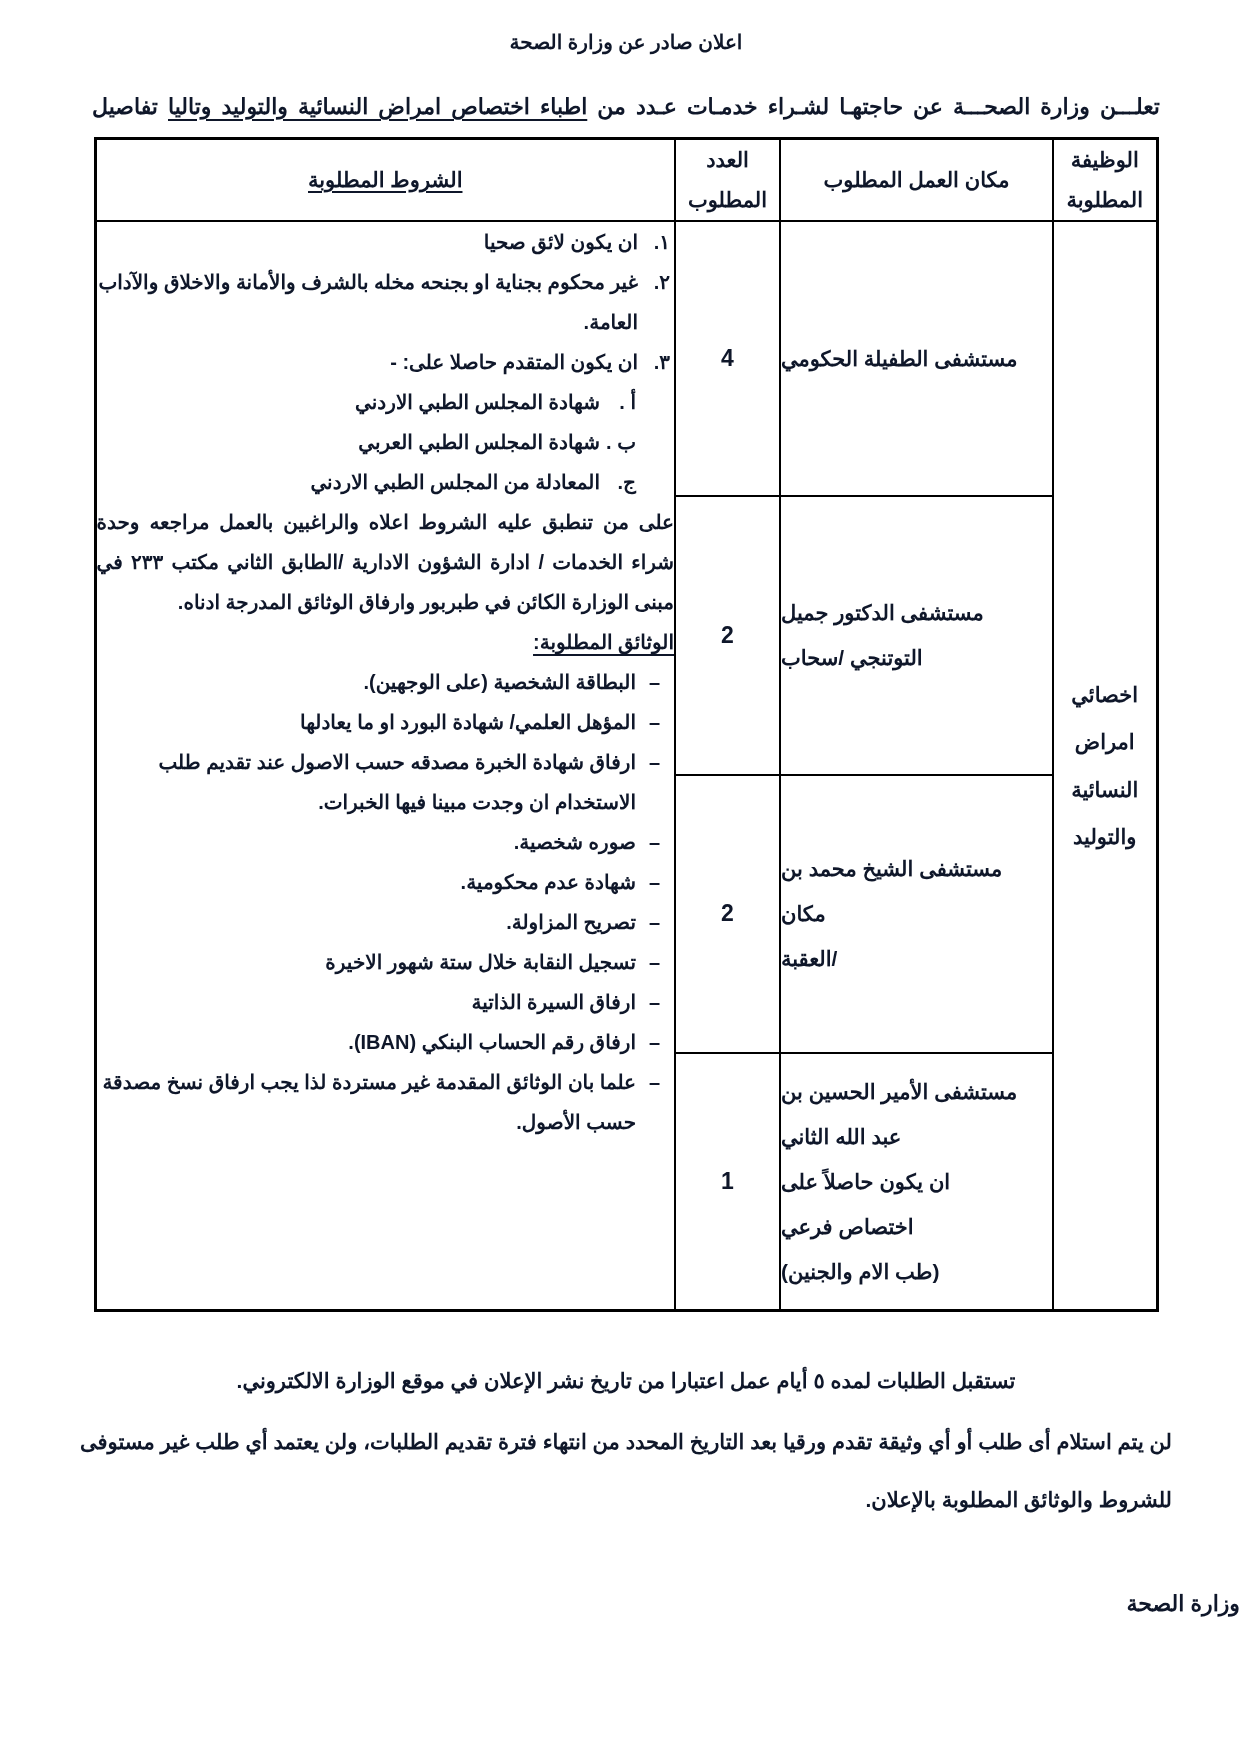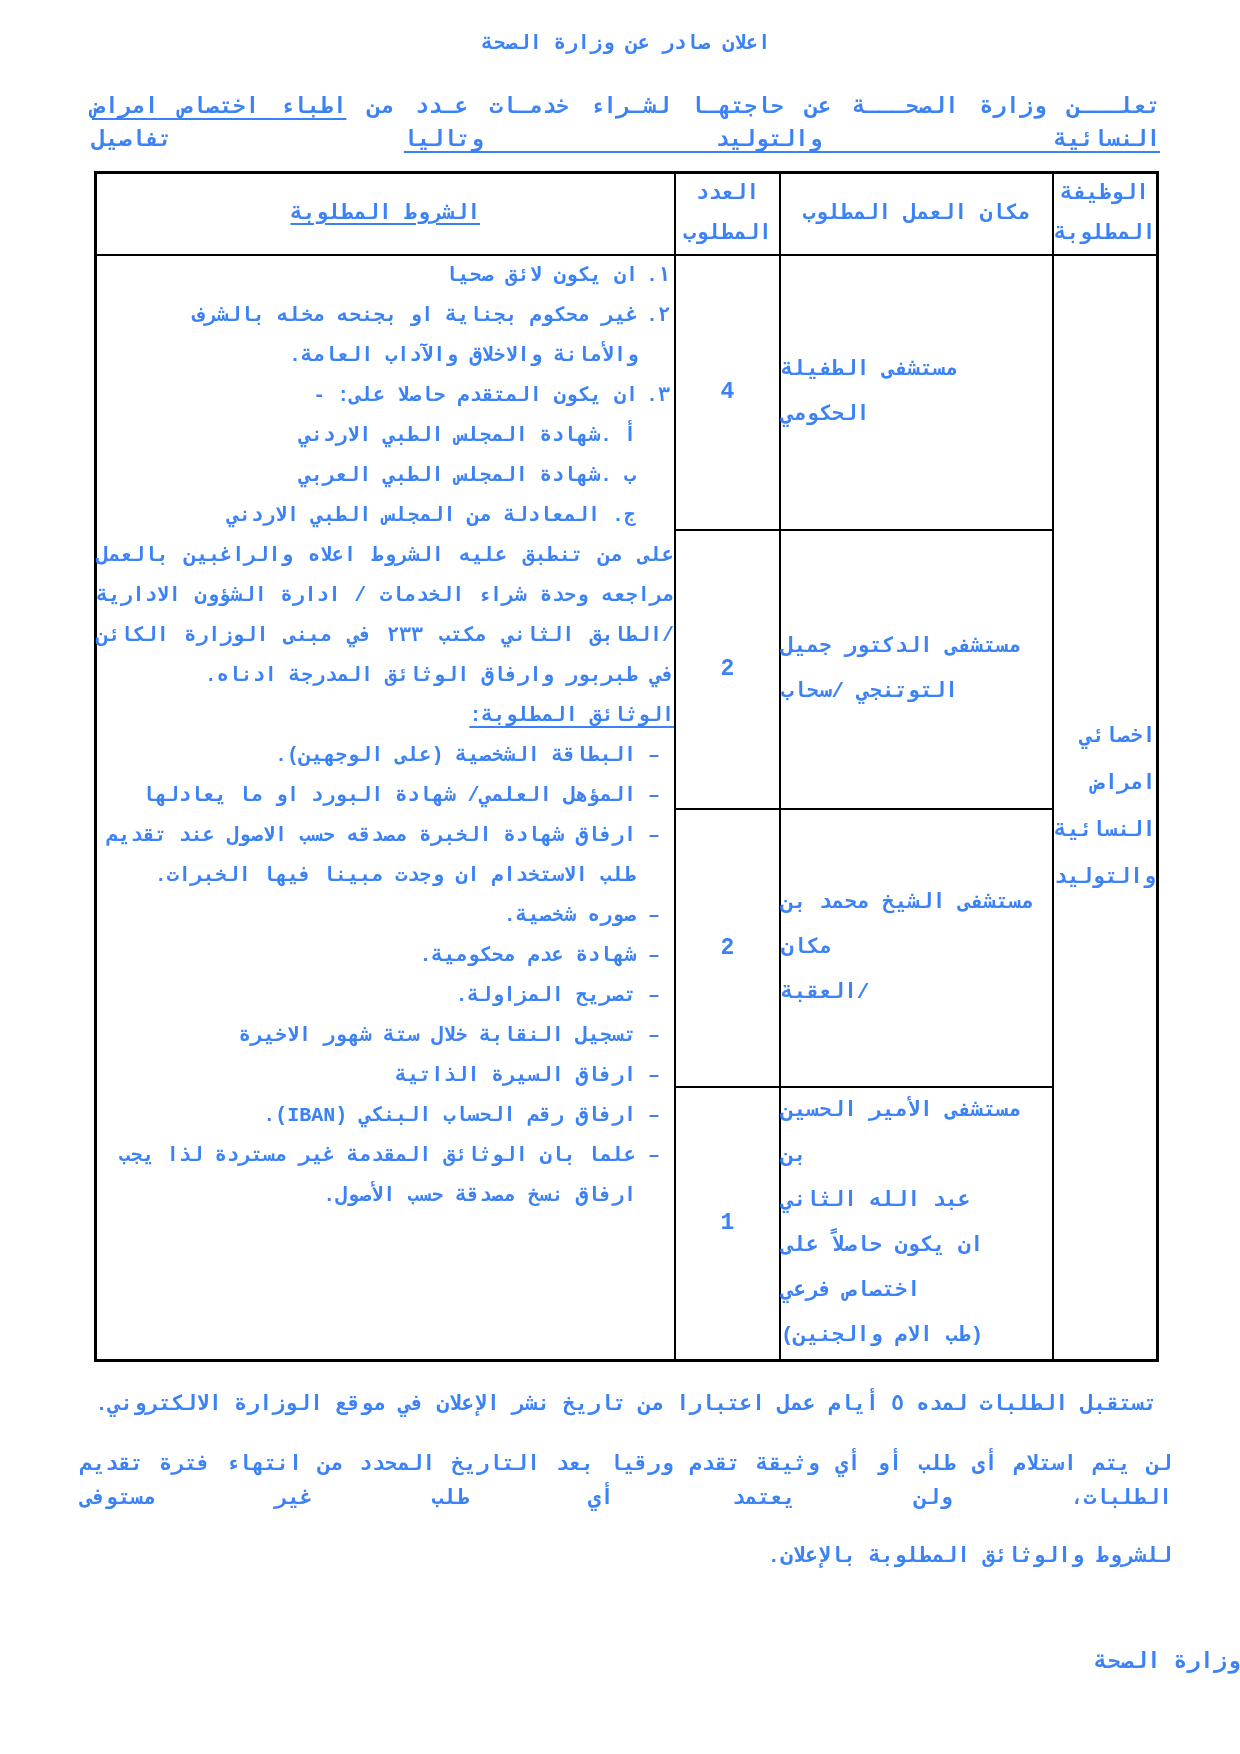--- a/index.html
+++ b/index.html
@@ -1,20 +1,20 @@
 <!DOCTYPE html>
 <html dir="rtl" lang="ar"><head>
 <meta charset="utf-8">
 <style>
   * { box-sizing: border-box; }
   html, body { margin: 0; padding: 0; background: #ffffff; }
   .page {
     width: 1240px; height: 1754px;
-    background: #ffffff; color: #3b82f6;
-    font-family: Liberation Mono, monospace;
+    background: #ffffff; color: #0f172a;
+    font-family: Liberation Sans, sans-serif;
     font-weight: bold;
     direction: rtl;
     overflow: hidden;
     position: relative;
     padding-left: 12px;
   }
   .doc-title { padding-top: 30px; text-align: center; font-size: 20px; }
 
   .intro { width: 1068px; margin: 36px auto 0; font-size: 22px; line-height: 1.5; }
   .intro-line1 { text-align: justify; text-align-last: justify; }
@@ -33,38 +33,38 @@
 
   .col-job { width: 104px; } .col-loc { width: 273px; }
   .col-num { width: 105px; } .col-cond { width: 580px; }
 
   tr.r1 { height: 275px; } tr.r2 { height: 279px; }
   tr.r3 { height: 278px; } tr.r4 { height: 258px; }
 
   td.cell-count { text-align: center; vertical-align: middle; font-size: 23px; }
   td.cell-location { text-align: left; vertical-align: middle; font-size: 21px;
                      line-height: 2.15; padding: 4px 8px; }
-  td.cell-job { text-align: right; vertical-align: middle; font-size: 21px;
+  td.cell-job { text-align: center; vertical-align: middle; font-size: 21px;
                 line-height: 2.25; padding: 4px 2px; margin-top: 13px; }
 
   td.cell-conditions { vertical-align: top; font-size: 20px; line-height: 40px;
                        padding: 13px 10px 8px 18px; }
   .cond-item { display: flex; align-items: flex-start; }
   .cond-item .marker { flex: 0 0 auto; }
   .num-item  { padding-right: 4px; }
   .num-item .marker { min-width: 32px; }
   .let-item  { padding-right: 38px; }
   .let-item .marker { min-width: 36px; }
   .dash-item { padding-right: 14px; }
   .dash-item .marker { min-width: 24px; }
   .cond-item .txt { flex: 1 1 auto; }
   .cond-par { text-align: justify; }
   .docs-heading { text-decoration: underline; text-underline-offset: 5px; }
 
-  .footer { width: 1092px; margin: 26px auto 0; font-size: 21px; line-height: 1.6; }
+  .footer { width: 1092px; margin: 52px auto 0; font-size: 21px; line-height: 1.6; }
   .footer-line1 { text-align: center; }
   .footer-line2 { margin-top: 27px; text-align: justify; text-align-last: justify; }
   .footer-line3 { margin-top: 25px; text-align: right; }
 
   .signature { margin-top: 74px; text-align: right; padding-left: 76px; font-size: 22px; }
 </style>
 </head>
 <body>
 
 <div class="page">

